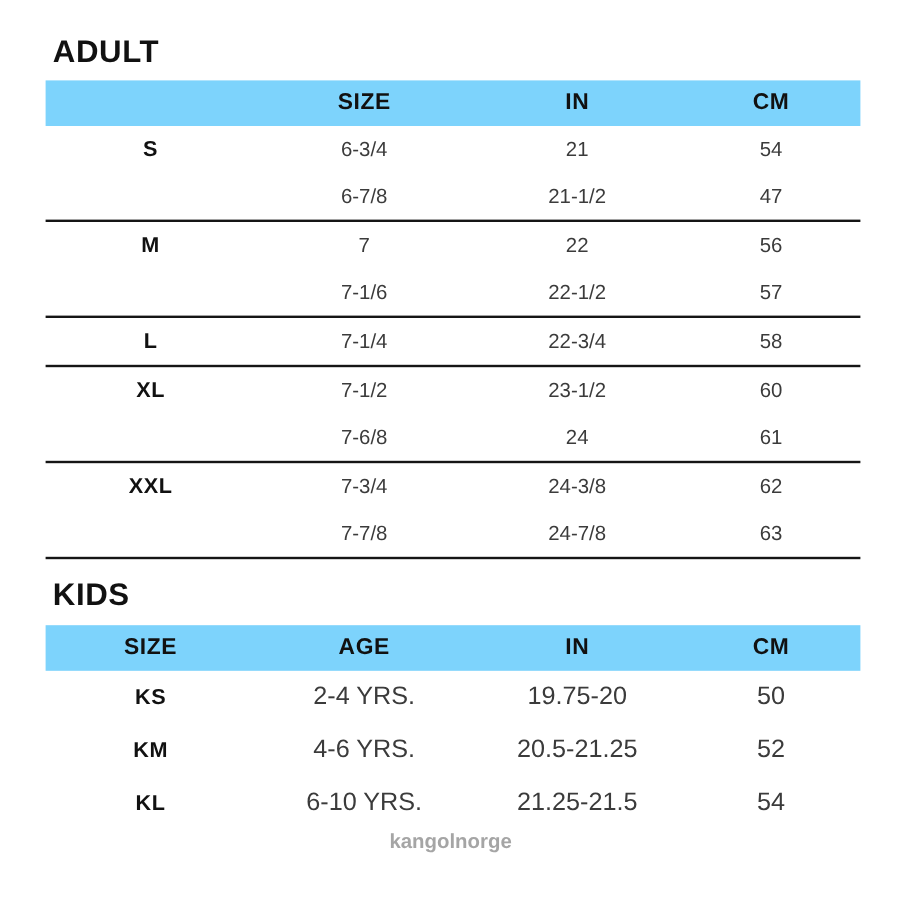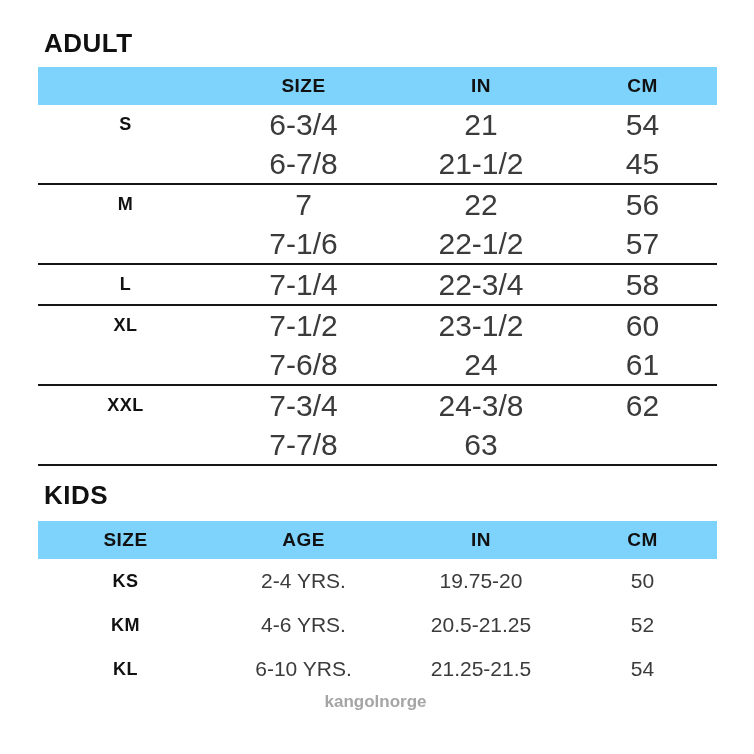--- a/index.html
+++ b/index.html
@@ -52,21 +52,21 @@
 
   .size-group { border-bottom: 2px solid #151515; }
 
   .label-cell {
     font-size: 18px;
     font-weight: 700;
     color: #111111;
     letter-spacing: 0.5px;
   }
   .value-cell {
-    font-size: 30px;
+    font-size: 17px;
     font-weight: 300;
     color: #3b3b3b;
   }
   .kids-table .value-cell { font-size: 21px; }
 
   .footer-brand {
     margin-top: 2px;
     text-align: center;
     font-size: 17px;
     font-weight: 700;
@@ -93,21 +93,21 @@
       <div class="trow">
         <div class="label-cell">S</div>
         <div class="value-cell">6-3/4</div>
         <div class="value-cell">21</div>
         <div class="value-cell">54</div>
       </div>
       <div class="trow">
         <div class="label-cell"></div>
         <div class="value-cell">6-7/8</div>
         <div class="value-cell">21-1/2</div>
-        <div class="value-cell">45</div>
+        <div class="value-cell">47</div>
       </div>
     </div>
 
     <div class="size-group">
       <div class="trow">
         <div class="label-cell">M</div>
         <div class="value-cell">7</div>
         <div class="value-cell">22</div>
         <div class="value-cell">56</div>
       </div>
@@ -146,20 +146,21 @@
     <div class="size-group">
       <div class="trow">
         <div class="label-cell">XXL</div>
         <div class="value-cell">7-3/4</div>
         <div class="value-cell">24-3/8</div>
         <div class="value-cell">62</div>
       </div>
       <div class="trow">
         <div class="label-cell"></div>
         <div class="value-cell">7-7/8</div>
+        <div class="value-cell">24-7/8</div>
         <div class="value-cell">63</div>
       </div>
     </div>
   </div>
 
   <div class="section-heading heading-kids">KIDS</div>
 
   <div class="size-table kids-table">
     <div class="thead-row">
       <div class="th">SIZE</div>

